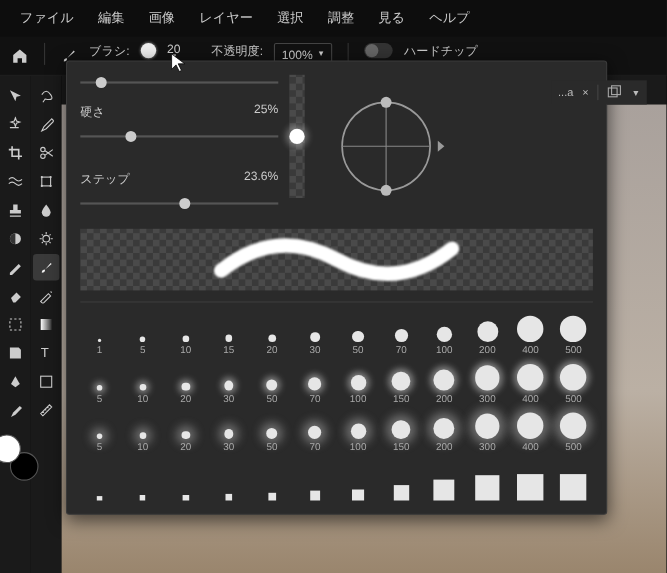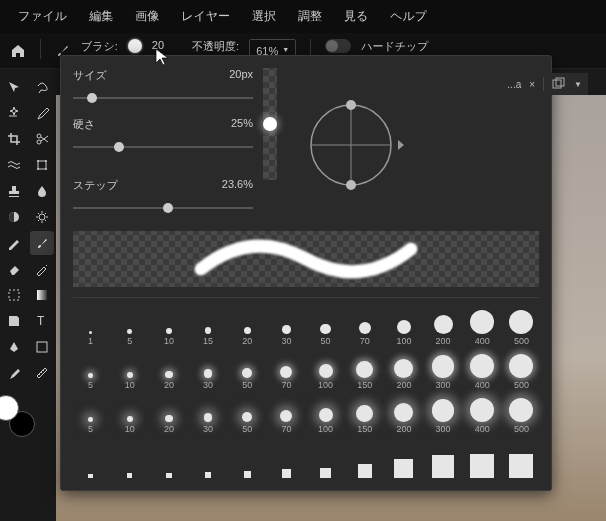--- a/index.html
+++ b/index.html
@@ -80,21 +80,21 @@
     </span>
   <span>ブラシ:</span>
   <span class="brush-prev"></span>
   <span class="ddwrap">
     <span>20</span>
     <span class="dd-caret">▼</span>
   </span>
   <span style="width:8px"></span>
   <span>不透明度:</span>
   <span class="opacity-box">
-    <span>61%</span>
+    <span>100%</span>
     <span class="dd-caret">▼</span>
   </span>
   <span class="vsep"></span>
   <span class="toggle"></span>
   <span>ハードチップ</span>
 </div>
 
 <div class="main">
   <div class="toolcol">
     <div class="tool">
@@ -256,24 +256,20 @@
         </svg>
       <span style="font-size:8px;">▼</span>
     </div>
     <div class="canvas"></div>
   </div>
 </div>
 
 <div class="popover">
   <div class="pop-top">
     <div class="sliders">
-      <div class="sl-row">
-          <span>サイズ</span>
-          <span>20px</span>
-        </div>
       <div class="slider">
           <div class="track"></div>
           <div class="thumb p10"></div>
         </div>
       <div class="sl-row">
           <span>硬さ</span>
           <span>25%</span>
         </div>
       <div class="slider">
           <div class="track"></div>

